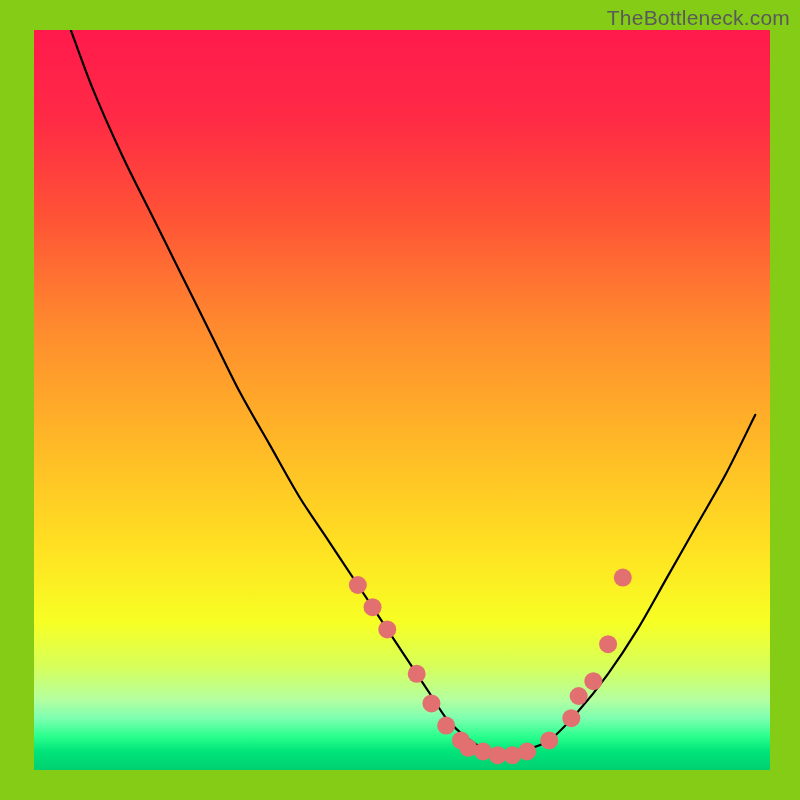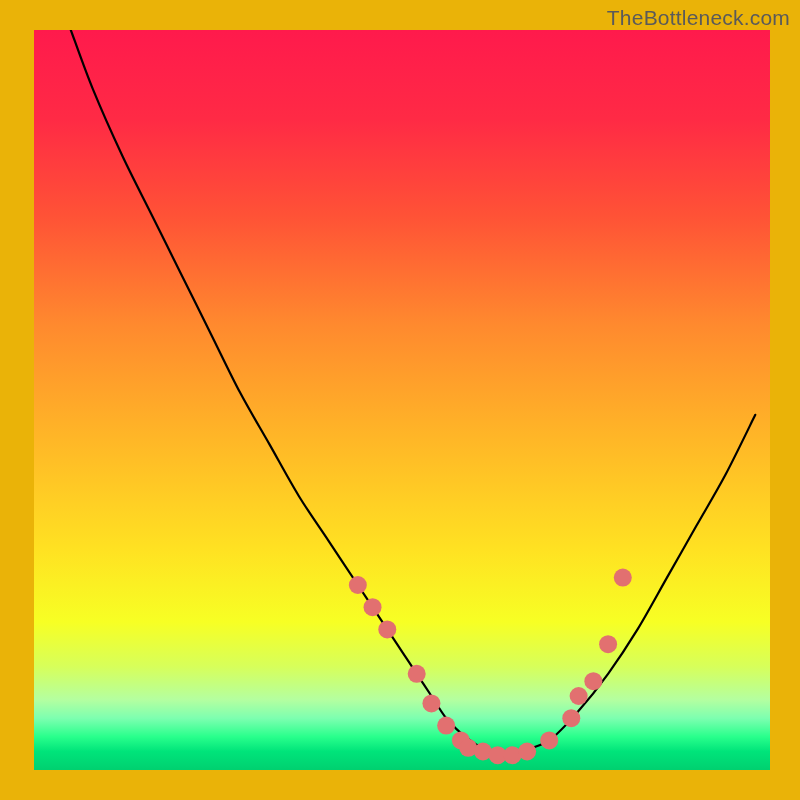--- a/index.html
+++ b/index.html
@@ -8,21 +8,21 @@
     width: 800px;
     height: 800px;
     overflow: hidden;
     background: #000;
     font-family: Arial, Helvetica, sans-serif;
   }
   .stage {
     position: relative;
     width: 800px;
     height: 800px;
-    background: #eab308;
+    background: #84cc16;
     text-align: center;
   }
   .watermark {
     position: absolute;
     top: 6px;
     right: 10px;
     color: #5a5a5a;
     font-size: 21px;
     font-weight: 500;
     letter-spacing: 0.2px;

